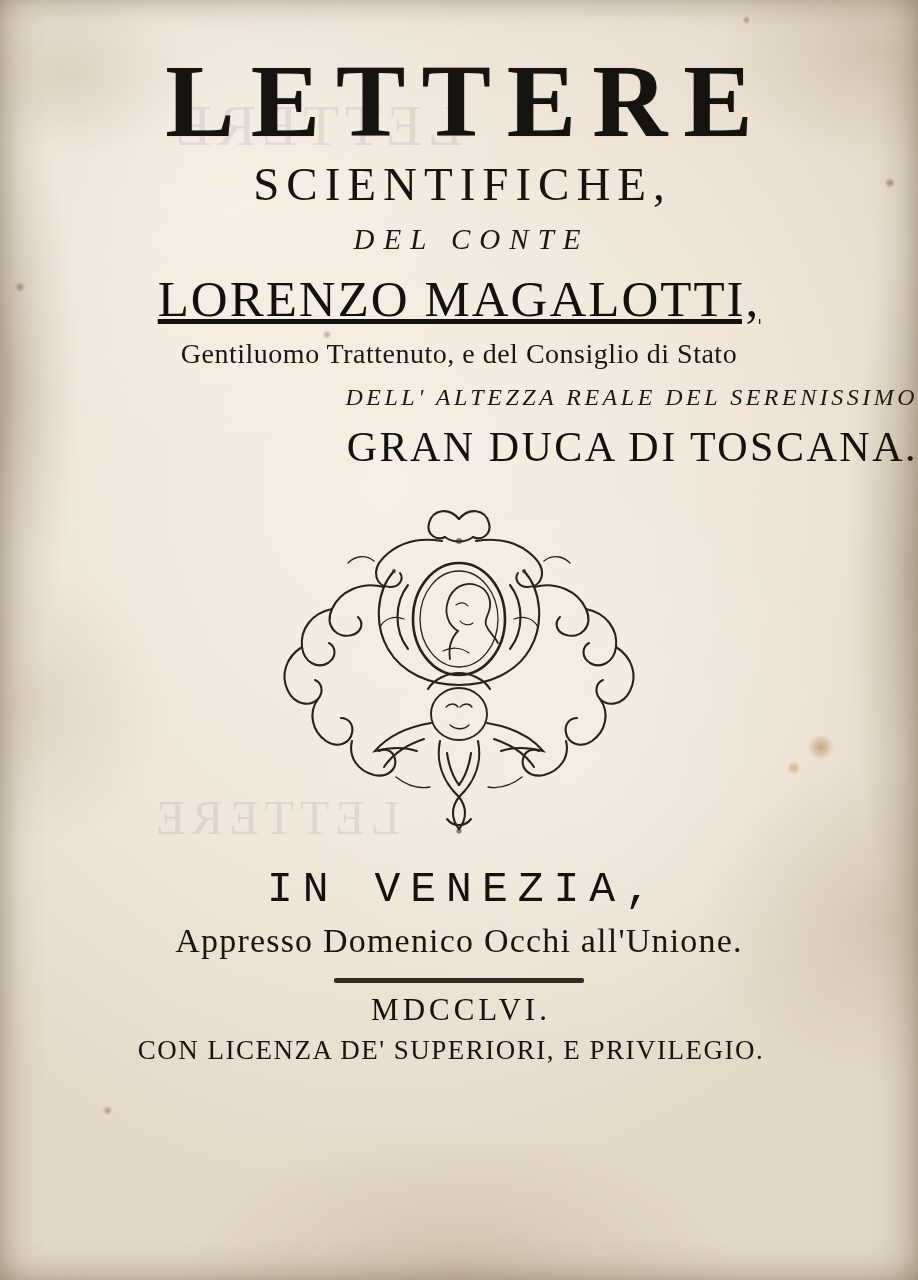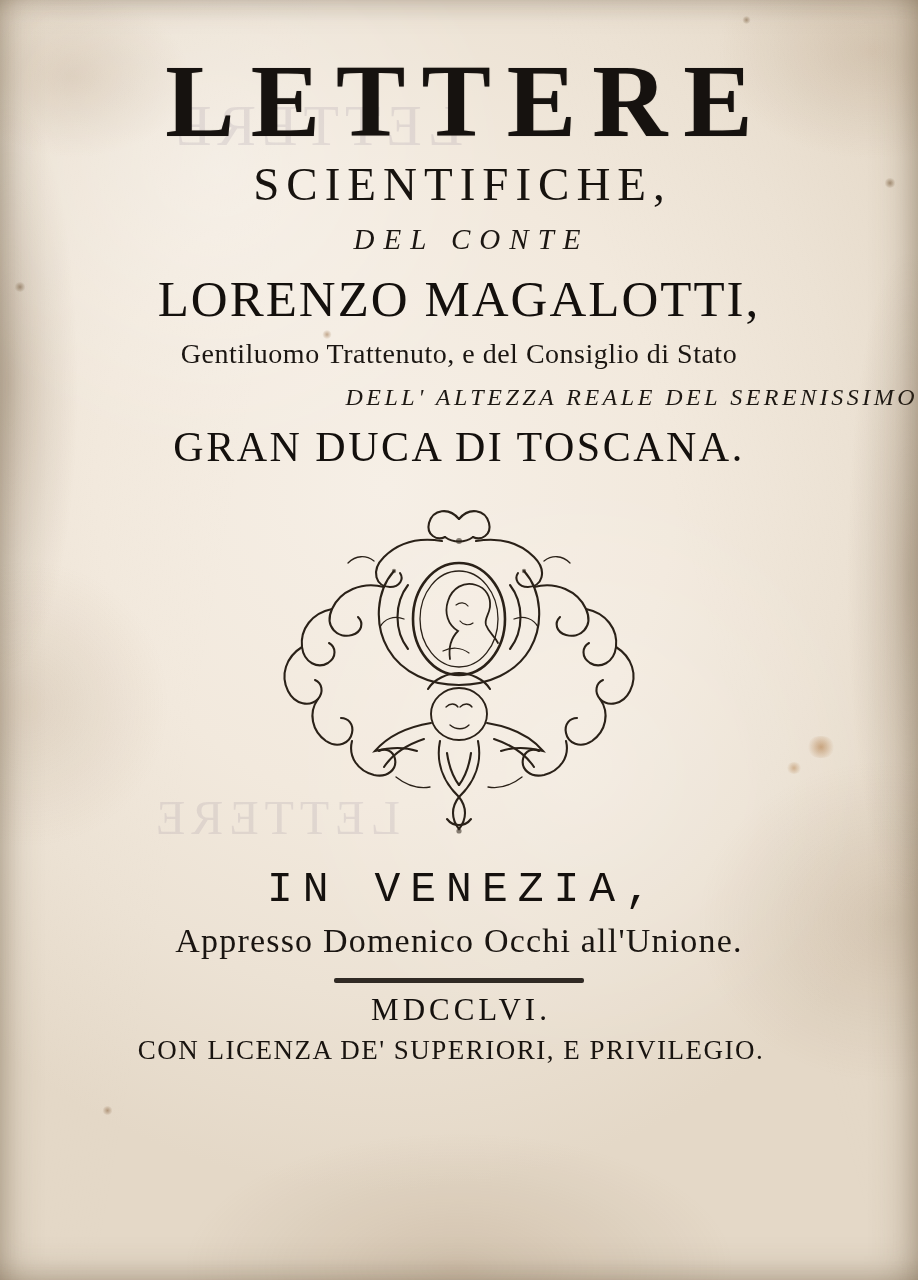--- a/index.html
+++ b/index.html
@@ -98,20 +98,21 @@
     letter-spacing: 9px;
     text-indent: 9px;
     font-style: italic;
     color: #1b1612;
   }
   .l-author {
     margin: 14px 0 0 0;
     font-size: 51px;
     letter-spacing: 2px;
     color: #14100d;
+    text-decoration: underline;
   }
   .l-role {
     margin: 10px 0 0 0;
     font-size: 28px;
     letter-spacing: 0.5px;
     color: #1b1612;
   }
   .l-hh {
     margin: 14px 0 0 0;
     font-size: 24px;
@@ -119,20 +120,21 @@
     text-indent: 3.5px;
     font-style: italic;
     color: #1d1813;
     text-align: right;
   }
   .l-grand {
     margin: 12px 0 0 0;
     font-size: 42px;
     letter-spacing: 2.5px;
     color: #14100d;
+    text-align: right;
   }
 
   .ornament {
     margin: 30px auto 0 auto;
     width: 430px;
     height: 350px;
   }
   .ornament svg { display: block; width: 100%; height: 100%; }
 
   .l-city {

